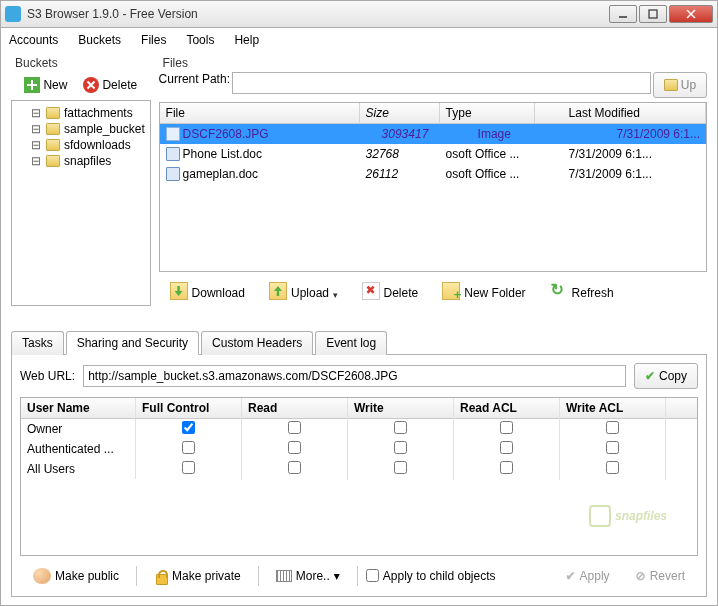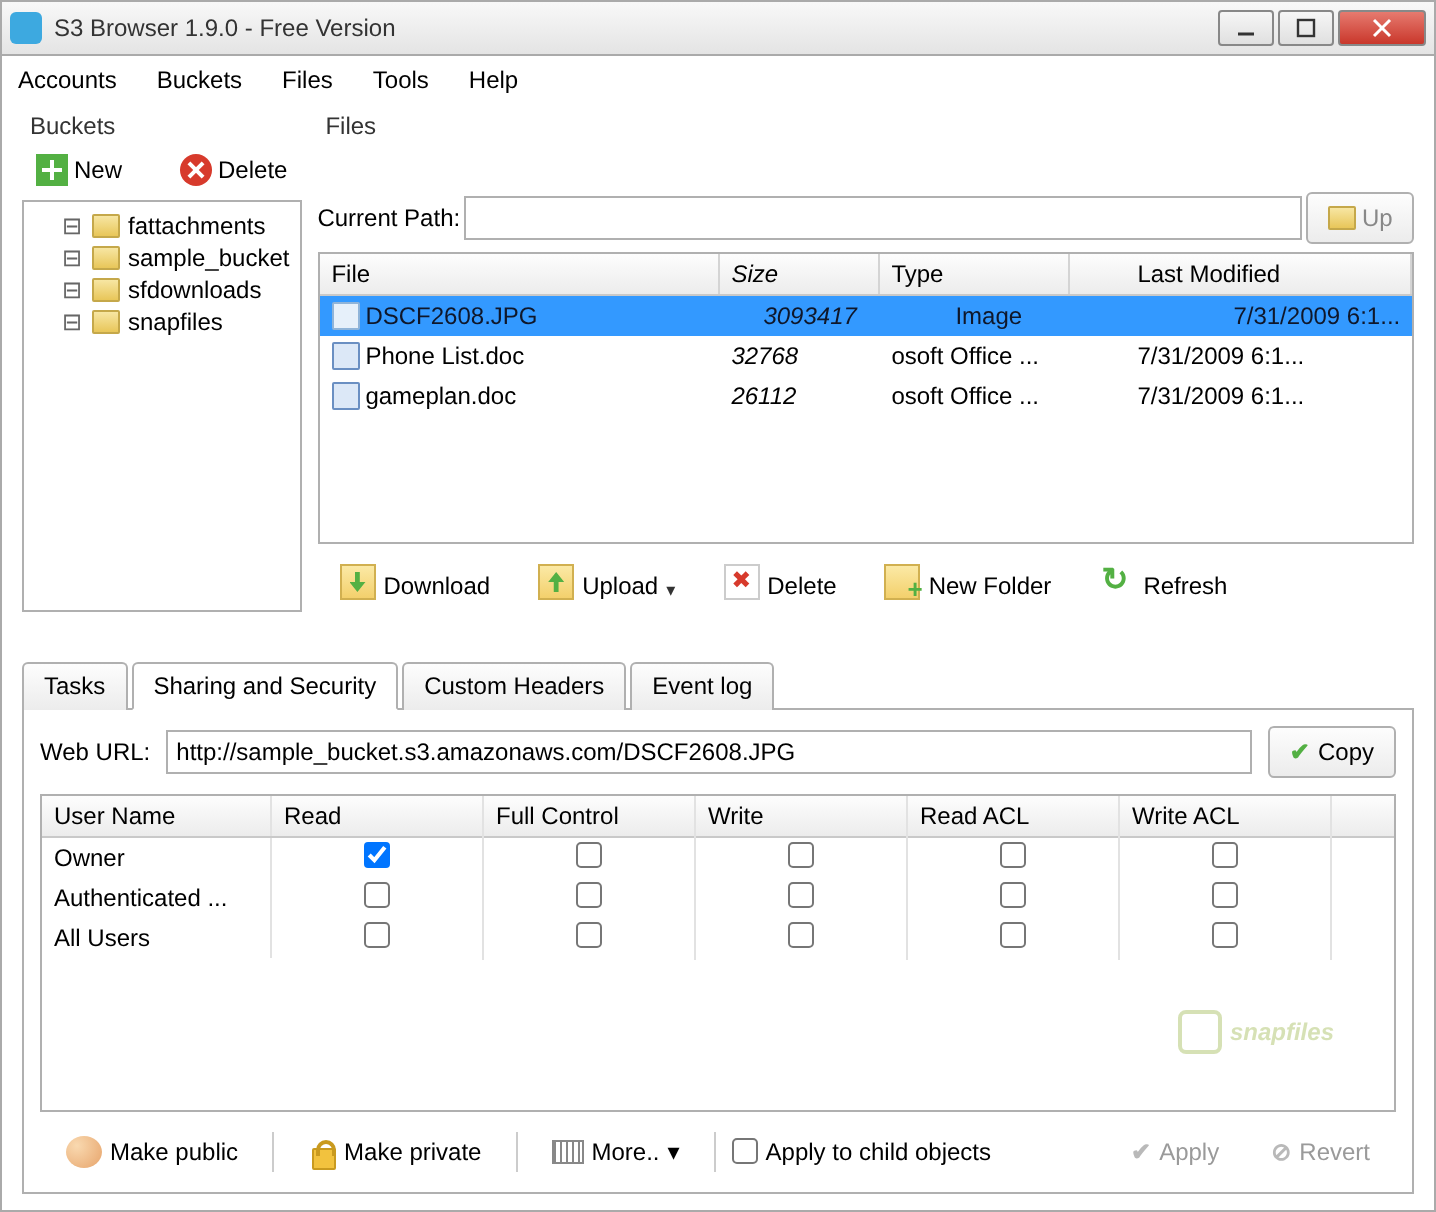--- a/index.html
+++ b/index.html
@@ -19,53 +19,53 @@
 .menubar .menuitem { color: #000; cursor: pointer; }
 
 
 .content { border: 1px solid #aaa; border-top: none; padding: 4px 10px 8px 10px; height: 554px; display: flex; flex-direction: column; }
 
 .top-area { display: flex; gap: 8px; height: 250px; }
 
 
 .buckets-panel { width: 184px; display: flex; flex-direction: column; }
 .panel-label { color: #333; margin-bottom: 2px; padding-left: 4px; }
-.buckets-toolbar { display: flex; gap: 19px; padding: 2px; }
+.buckets-toolbar { display: flex; gap: 6px; padding: 2px; justify-content: center; }
 .tool-btn { display: flex; align-items: center; gap: 3px; padding: 2px 4px; border: 1px solid transparent; border-radius: 2px; cursor: pointer; }
 .icon-sm { width: 16px; height: 16px; display: inline-block; }
 .icon-plus { background: #53b043; position: relative; }
 .icon-plus::before, .icon-plus::after { content:""; position:absolute; background:#fff; }
 .icon-plus::before { left:7px; top:3px; width:2px; height:10px; }
 .icon-plus::after { top:7px; left:3px; height:2px; width:10px; }
 .icon-x { background: #d73a2c; border-radius: 50%; position: relative; }
 .icon-x::before, .icon-x::after { content:""; position:absolute; background:#fff; left:7px; top:3px; width:2px; height:10px; }
 .icon-x::before { transform: rotate(45deg); }
 .icon-x::after { transform: rotate(-45deg); }
 
 .tree { flex:1; border: 1px solid #b0b0b0; background: #fff; margin-top: 2px; overflow: auto; padding: 4px; }
 .tree-item { display: flex; align-items: center; gap: 4px; padding: 1px 0 1px 14px; cursor: pointer; }
 .tree-item .expander { width: 12px; text-align: center; color: #666; }
 .folder-icon { width: 14px; height: 12px; background: linear-gradient(#f7e6a3,#e8c659); border: 1px solid #c5a84a; border-radius: 1px; display:inline-block; }
 
 
 .files-panel { flex: 1; display: flex; flex-direction: column; }
-.path-row { display: flex; align-items: center; gap: 2px; margin-bottom: 4px; margin-top: 24px; }
+.path-row { display: flex; align-items: flex-start; gap: 2px; margin-bottom: 4px; }
 .path-row input { flex:1; height: 22px; border: 1px solid #b0b0b0; padding: 0 4px; background: #fff; }
 .up-btn { width: 54px; height: 26px; border: 1px solid #b0b0b0; border-radius: 3px; background: linear-gradient(#fdfdfd,#ececec); display:flex; align-items:center; justify-content:center; gap:3px; cursor:pointer; color:#888; }
 
 .filetable { flex:1; border: 1px solid #b0b0b0; background: #fff; overflow: hidden; }
 .ft-header { display:flex; background: linear-gradient(#fdfdfd,#ececec); border-bottom: 1px solid #c9c9c9; }
 .ft-header .col { padding: 3px 6px; border-right: 1px solid #d4d4d4; }
 .col-file { width: 200px; }
 .col-size { width: 80px; font-style: italic; }
 .col-type { width: 95px; }
 .col-mod { flex: 1; margin-left: 28px; }
 .ft-row { display:flex; padding: 0; align-items:center; height: 20px; cursor: pointer; }
 .ft-row .col { padding: 2px 6px; white-space: nowrap; overflow:hidden; text-overflow: ellipsis; }
-.ft-row.selected { background: #3399ff; color: #0f172a; gap: 16px; }
+.ft-row.selected { background: #3399ff; color: #4c1d95; gap: 16px; }
 .file-icon { width:14px; height:14px; display:inline-block; vertical-align:middle; margin-right:3px; border:1px solid #8fb4d9; background:#e6f0fa; border-radius:1px; }
 .file-icon.doc { border-color:#6a8fc2; background:#dce8f7; }
 
 .file-toolbar { display:flex; gap: 6px; padding: 6px 2px 2px 2px; flex-wrap: wrap; }
 .fbtn { display:flex; align-items:flex-end; gap:4px; padding: 3px 8px; border: 1px solid transparent; border-radius: 2px; cursor: pointer; }
 .fbtn .arrow { font-size: 9px; color:#333; }
 .ic16 { width:18px; height:18px; display:inline-block; position:relative; }
 .ic-download { background:linear-gradient(#fbe9a5,#f3d06c); border:1px solid #d1b050; }
 .ic-download::after { content:""; position:absolute; left:4px; top:3px; width:8px; height:10px; background:#53b043; clip-path: polygon(35% 0,65% 0,65% 50%,100% 50%,50% 100%,0 50%,35% 50%); }
 .ic-upload { background:linear-gradient(#fbe9a5,#f3d06c); border:1px solid #d1b050; }
@@ -83,21 +83,21 @@
 .tab.active { background:#fff; border-bottom: 1px solid #fff; }
 
 
 .tab-body { border: 1px solid #b0b0b0; border-top:none; padding: 8px; flex:1; display:flex; flex-direction:column; }
 .weburl-row { display:flex; align-items:center; gap:8px; margin-bottom: 8px; }
 .weburl-row input { flex:1; height:22px; border:1px solid #b0b0b0; padding:0 4px; }
 .copy-btn { height:26px; padding:0 10px; border:1px solid #b0b0b0; border-radius:3px; background:linear-gradient(#fdfdfd,#ececec); cursor:pointer; display:flex; align-items:center; gap:4px; }
 .check-green { color:#53b043; font-weight:bold; }
 
 .acl-table { border:1px solid #b0b0b0; flex:1; background:#fff; }
-.acl-header { display:flex; background:linear-gradient(#fdfdfd,#ececec); border-bottom:1px solid #c9c9c9; }
+.acl-header { display:flex; background:linear-gradient(#fdfdfd,#ececec); border-bottom:1px solid #c9c9c9;font-weight:bold; }
 .acl-header .acol, .acl-row .acol { padding:3px 6px; border-right:1px solid #e2e2e2; }
 .ac-user { width:115px; }
 .ac-perm { width:106px; text-align:left; }
 .acl-row { display:flex; align-items:center; height:20px; }
 .acl-row .ac-perm { text-align:center; }
 .acl-row input[type=checkbox] { margin:0; cursor:pointer; }
 
 .watermark { position:absolute; right:50px; bottom:78px; color:#b6c97a; font-size:20px; font-style:italic; font-weight:bold; opacity:0.55; pointer-events:none; display:flex; align-items:center; gap:4px; }
 .watermark .wm-icon { width:22px; height:22px; border:2px solid #b6c97a; border-radius:4px; display:inline-block; position:relative; }
 
@@ -264,22 +264,22 @@
       <input type="text" value="http://sample_bucket.s3.amazonaws.com/DSCF2608.JPG" style="">
       <div class="copy-btn">
         <span class="check-green">✔</span>
         <span>Copy</span>
       </div>
     </div>
 
     <div class="acl-table">
       <div class="acl-header">
         <div class="acol ac-user">User Name</div>
+        <div class="acol ac-perm">Full Control</div>
         <div class="acol ac-perm">Read</div>
-        <div class="acol ac-perm">Full Control</div>
         <div class="acol ac-perm">Write</div>
         <div class="acol ac-perm">Read ACL</div>
         <div class="acol ac-perm">Write ACL</div>
       </div>
       <div id="acl-rows">
           <div class="acl-row">
             <div class="acol ac-user">Owner</div>
             <div class="acol ac-perm"><input type="checkbox" checked="" style=""></div>
             <div class="acol ac-perm"><input type="checkbox" style=""></div>
             <div class="acol ac-perm"><input type="checkbox" style=""></div>

